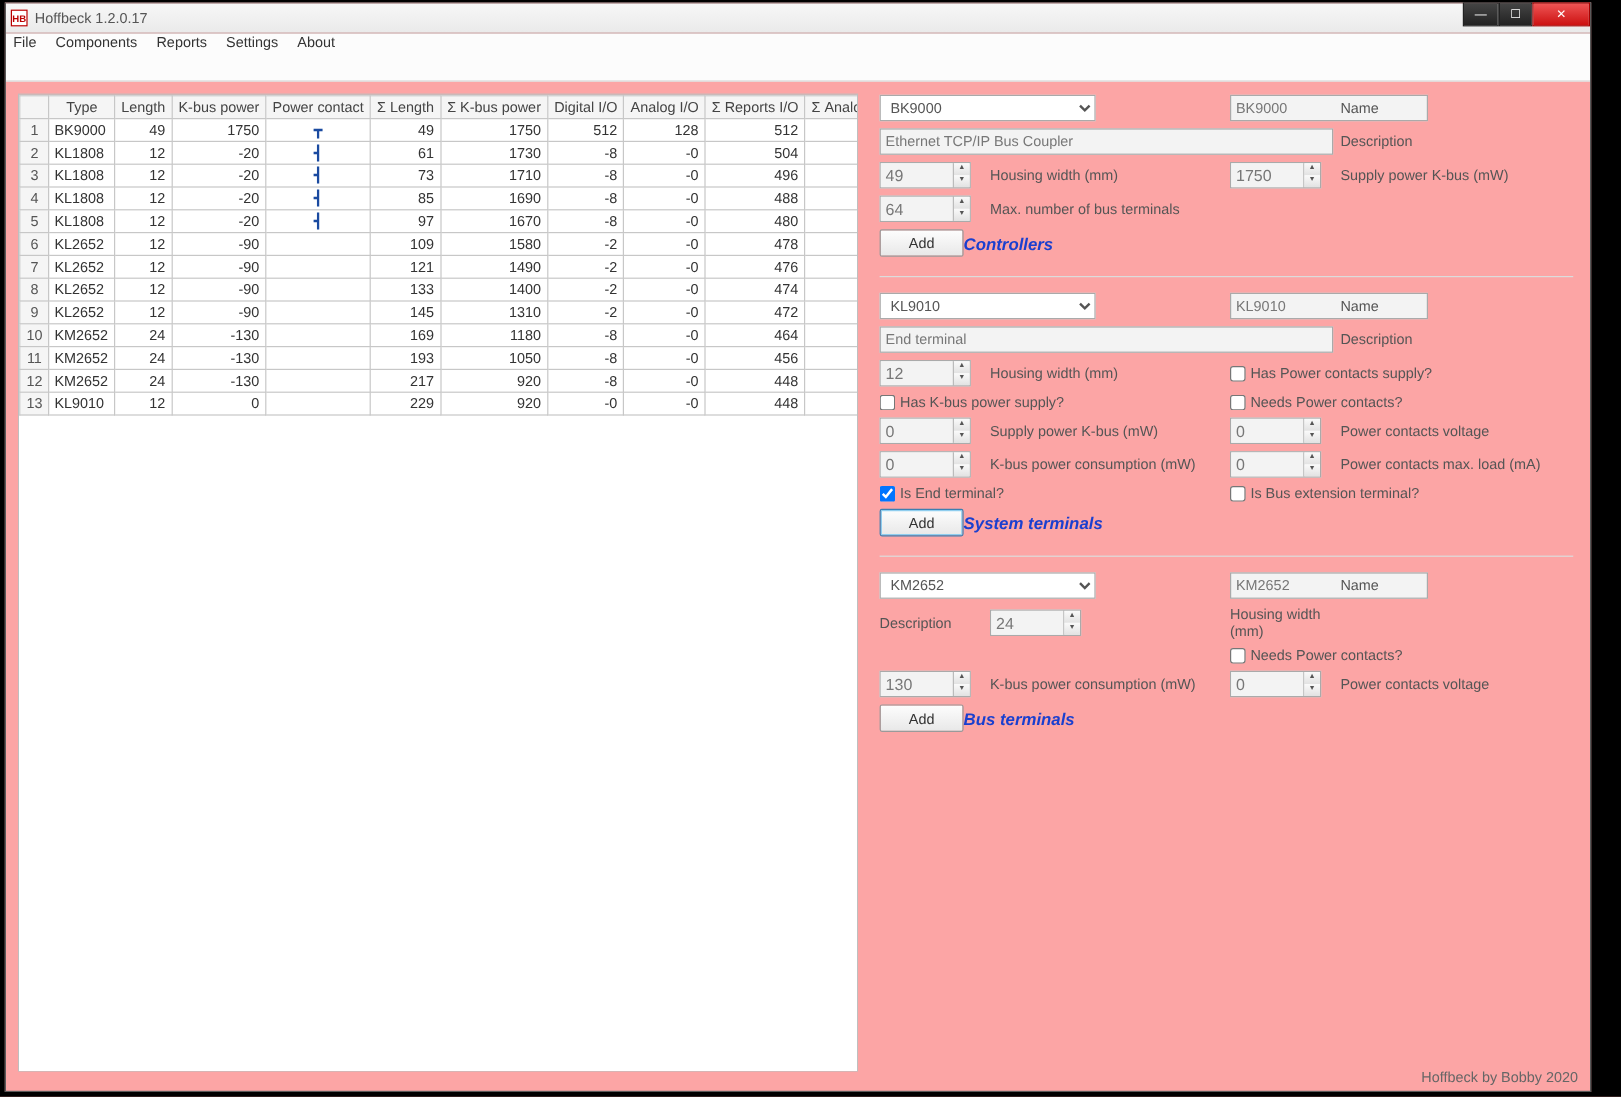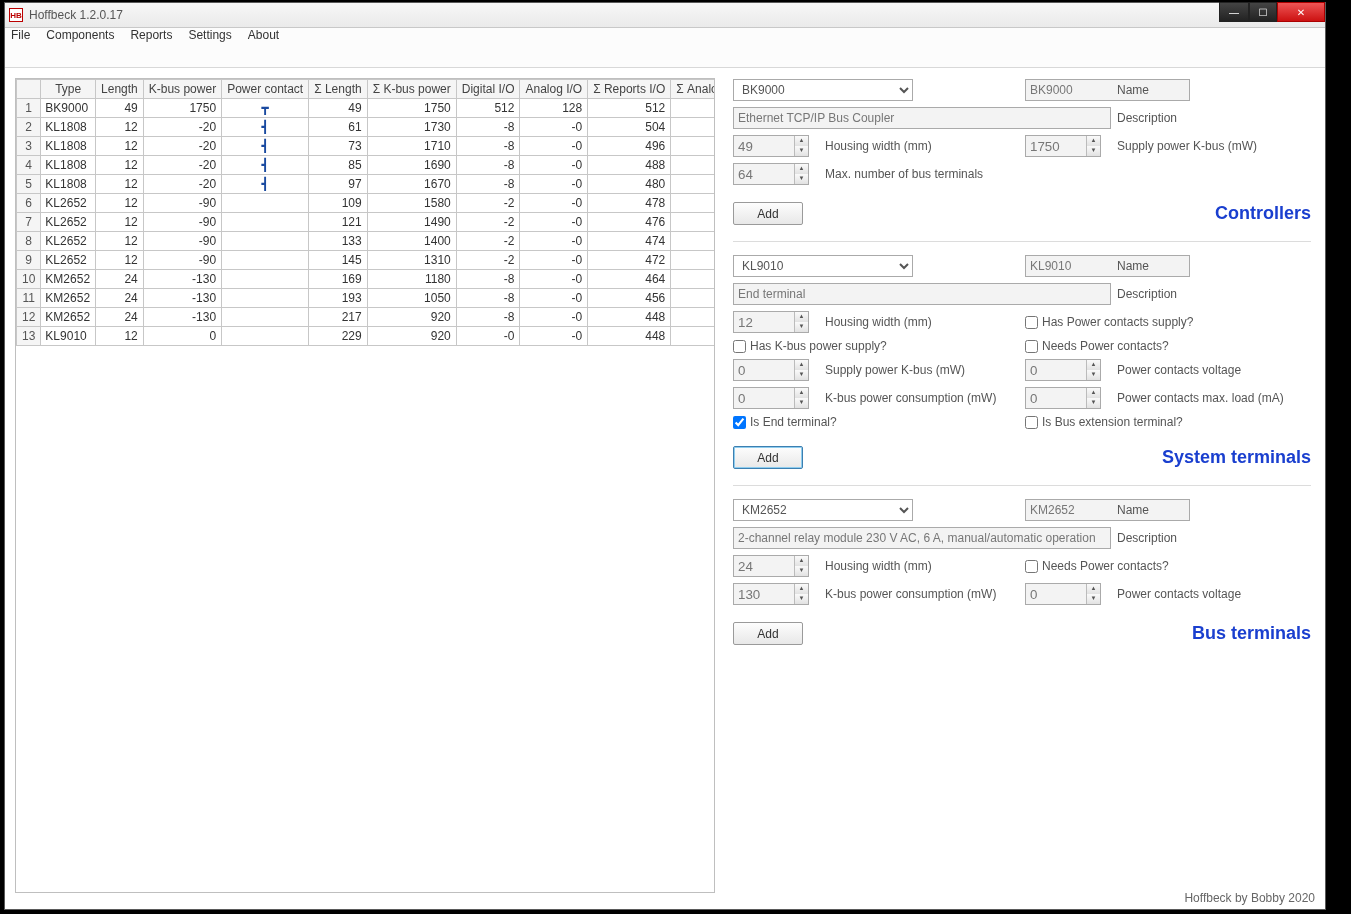--- a/index.html
+++ b/index.html
@@ -9,21 +9,21 @@
   background: #000;
   color: #333;
   width: 1351px;
   height: 914px;
   overflow: hidden;
 }
 .window {
   position: absolute;
   left: 4px; top: 2px;
   width: 1322px; height: 908px;
-  background: #ffffff;
+  background: #fca5a5;
   border: 1px solid #5a5a5a;
   display: flex; flex-direction: column;
 }
 .titlebar {
   height: 25px;
   background: linear-gradient(#f7f7f7,#eaeaea);
   border-bottom: 1px solid #c8c8c8;
   display: flex; align-items: center;
   padding: 0 4px;
   position: relative;
@@ -144,26 +144,27 @@
 .spin .arrows span {
   flex:1;
   font-size: 6px; line-height: 9px;
   text-align: center; color:#555;
   background: linear-gradient(#fafafa,#e2e2e2);
 }
 .lbl { color: #555; font-size: 12px; }
 .chk { display: flex; align-items: center; gap: 4px; color:#555;}
 .chk input { width: 13px; height: 13px;}
 .section-title {
-  color: #1a3fcf; font-weight: bold; font-size: 18px;
+  color: #1a3fcf; font-weight: bold; font-size: 14px;
   text-align: right;
+  font-style: italic;
 }
 .addrow {
-  display: flex; justify-content: space-between; align-items: center;
-  margin-top: 17px;
+  display: flex; align-items: center;
+  margin-top: 6px;
 }
 button.add {
   font: inherit;
   height: 23px; width: 70px;
   background: linear-gradient(#fdfdfd,#e8e8e8);
   border: 1px solid #9a9a9a;
   border-radius: 2px;
   color: #333;
 }
 button.add.focus {
@@ -543,23 +544,20 @@
       <div class="panel">
         <div class="panel-body">
           <div class="field" style="grid-column:1/span 2">
             <select class="combo"><option>KM2652</option></select>
           </div>
           <div class="field">
             <input class="name" type="text" readonly="" value="KM2652" style="">
           </div>
           <div class="lbl">Name</div>
 
-          <div class="field wide">
-            <input class="desc" type="text" readonly="" value="2-channel relay module 230 V AC, 6 A, manual/automatic operation" style="">
-          </div>
           <div class="lbl">Description</div>
 
           <div class="field">
             <div class="spin">
                 <input readonly="" value="24" style="">
                 <div class="arrows">
                   <span>▲</span>
                   <span>▼</span>
                 </div>
               </div>

